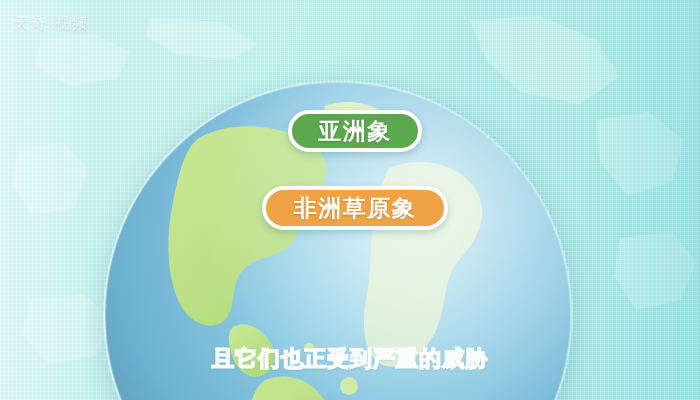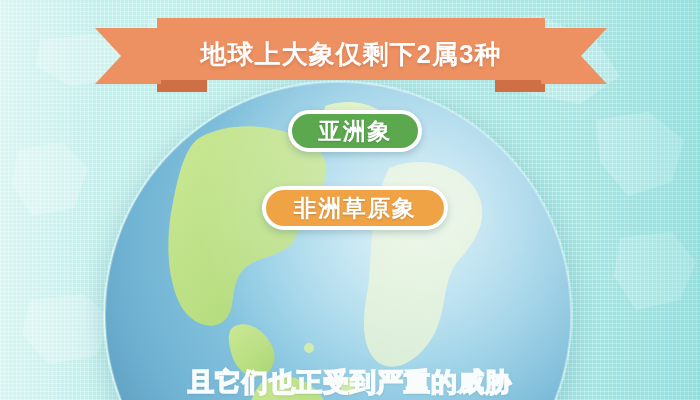--- a/index.html
+++ b/index.html
@@ -122,28 +122,27 @@
   .pill-savanna{ left: 262px; top: 186px; width: 186px; height: 44px; }
   .pill-forest { left: 260px; top: 255px; width: 190px; height: 44px; }
 
   
   .subtitle {
     position: absolute;
     left: 0; right: 0;
     top: 344px;
     text-align: center;
     z-index: 38;
-    font-size: 26px;
+    font-size: 22px;
     font-weight: bold;
     letter-spacing: 1px;
     color: rgba(255,255,255,0.10);
     -webkit-text-stroke: 1.6px rgba(255,255,255,0.95);
     text-shadow: 0 1px 3px rgba(70,120,120,0.35);
     white-space: nowrap;
-    margin-top: 21px;
   }
 </style>
 </head>
 <body>
 
 <div id="stage">
 
   <div class="bg-grid"></div>
 
   <svg class="bg-map" viewBox="0 0 700 400" preserveAspectRatio="none">
@@ -154,20 +153,21 @@
       <path d="M596 120 L648 112 L684 140 L672 182 L628 196 L600 162 Z"></path>
       <path d="M18 150 L62 142 L88 168 L74 208 L32 216 L12 184 Z"></path>
       <path d="M620 238 L672 232 L696 262 L680 300 L636 310 L614 276 Z"></path>
       <path d="M30 300 L84 294 L112 320 L96 356 L48 364 L22 334 Z"></path>
     </g>
   </svg>
 
   <div class="bg-band-left"></div>
   <div class="bg-band-right"></div>
 
+  <div class="watermark">天奇·视频</div>
 
   <div class="globe-wrap">
     <svg viewBox="0 0 470 470" width="470" height="470">
       <defs>
         <radialGradient id="oceanGrad" cx="62%" cy="34%" r="78%">
           <stop offset="0%" stop-color="#b9e4f2"></stop>
           <stop offset="38%" stop-color="#8ecbe4"></stop>
           <stop offset="74%" stop-color="#6fb2d2"></stop>
           <stop offset="100%" stop-color="#5896b9"></stop>
         </radialGradient>
@@ -212,35 +212,20 @@
 
         <path fill="#d5eec2" opacity="0.7" d="M40 430 C120 404 300 402 430 428 L440 470 L30 470 Z"></path>
       </g>
 
       <circle cx="235" cy="235" r="233" fill="url(#hiGrad)"></circle>
       <circle cx="235" cy="235" r="233" fill="none" stroke="#ffffff" stroke-opacity="0.35" stroke-width="2"></circle>
     </svg>
     <div class="globe-shadow"></div>
   </div>
 
-  <div class="ribbon">
-    <svg viewBox="0 0 512 74" width="512" height="74">
-
-      <path d="M62 58 L112 58 L112 74 L62 74 Z" fill="#cf6f46"></path>
-
-      <path d="M400 58 L450 58 L450 74 L400 74 Z" fill="#cf6f46"></path>
-
-      <path d="M0 10 L66 10 L66 66 L0 66 L26 38 Z" fill="#ee9162"></path>
-
-      <path d="M512 10 L446 10 L446 66 L512 66 L486 38 Z" fill="#ee9162"></path>
-
-      <path d="M62 0 L450 0 L450 62 L62 62 Z" fill="#ee9162"></path>
-    </svg>
-    <div class="ribbon-title">地球上大象仅剩下2属3种</div>
-  </div>
 
   <div class="pill pill-asia" style="background:#5ba84f">
     <span>亚洲象</span>
   </div>
 
   <div class="pill pill-savanna" style="background:#f0a345">
     <span>非洲草原象</span>
   </div>
 
 

